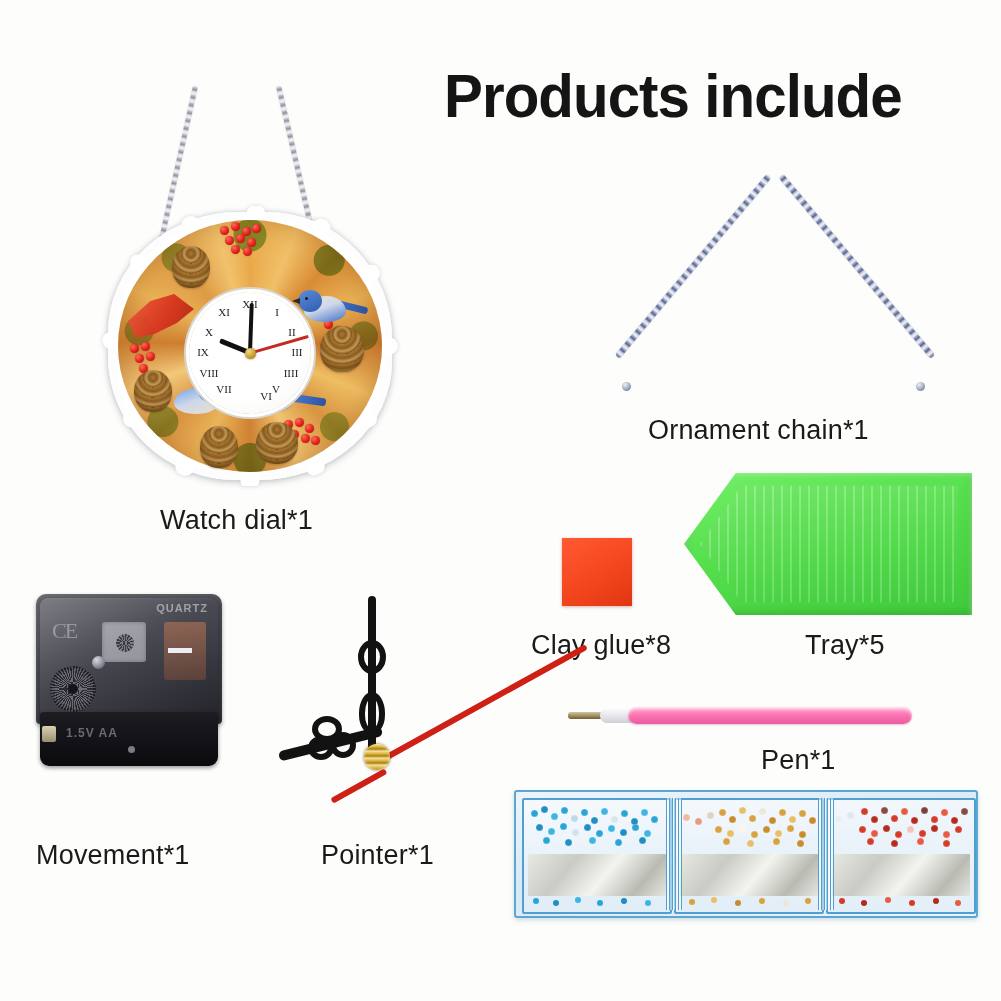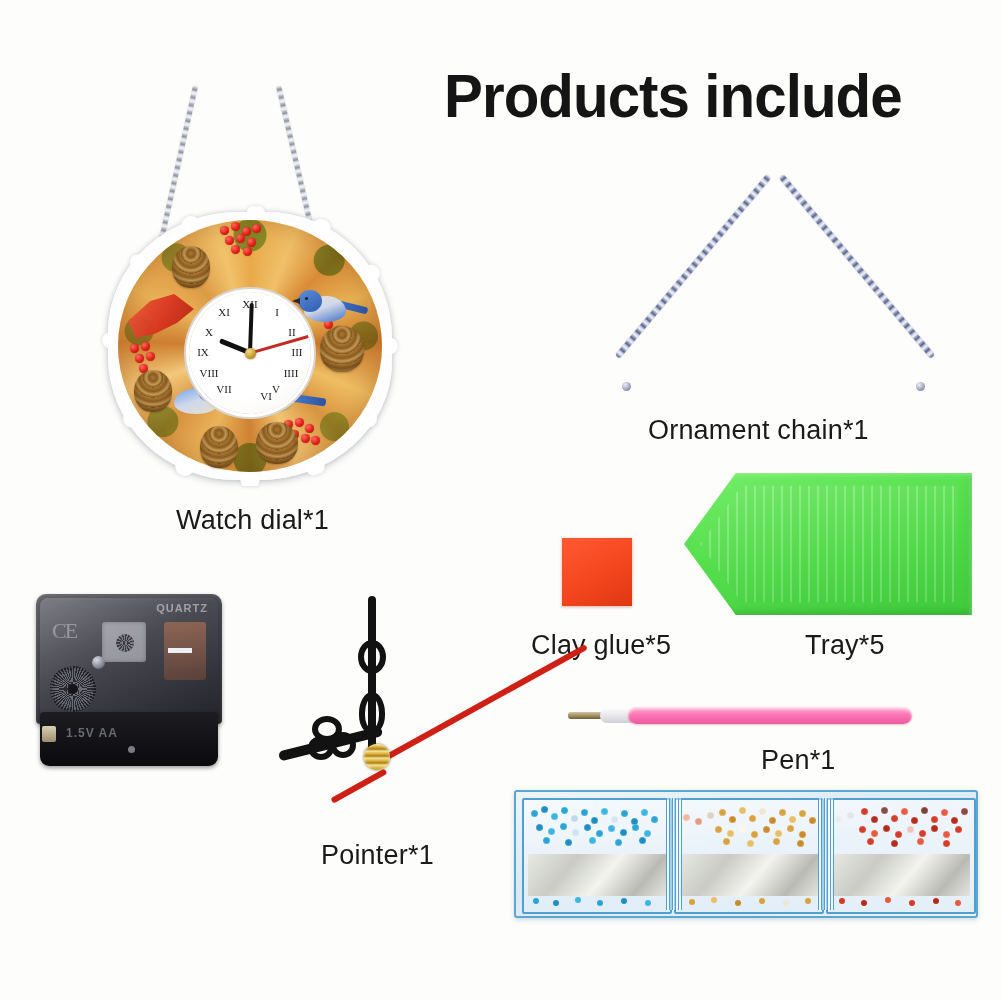--- a/index.html
+++ b/index.html
@@ -447,21 +447,21 @@
   .bag-gems-bottom i {
     position: absolute; width: 6px; height: 6px; border-radius: 50%;
   }
   .bag-zip {
     position: absolute; top: 6px; width: 16px; height: 112px;
     background: repeating-linear-gradient(to right,
       #4f9fd0 0px, #4f9fd0 1px, rgba(255,255,255,.5) 1px, rgba(255,255,255,.5) 3px);
   }
 
   
-  #cap-watch-dial   { left: 176px; top: 505px; }
+  #cap-watch-dial   { left: 160px; top: 505px; }
   #cap-orn-chain    { left: 648px; top: 415px; }
   #cap-clay-glue    { left: 531px; top: 630px; }
   #cap-tray         { left: 805px; top: 630px; }
   #cap-pen          { left: 761px; top: 745px; }
   #cap-movement     { left: 36px;  top: 840px; }
   #cap-pointer      { left: 321px; top: 840px; }
   #cap-handbag      { left: 668px; top: 934px; }
 </style>
 </head>
 <body>
@@ -566,21 +566,21 @@
     <div class="orn-leg" id="orn-left"></div>
     <div class="orn-leg" id="orn-right"></div>
     <div class="orn-tip" style="left:2px;   top:222px;"></div>
     <div class="orn-tip" style="left:296px; top:222px;"></div>
   </div>
   <div class="caption" id="cap-orn-chain">Ornament chain*1</div>
 
   <div id="clay-glue-item">
     <div id="clay-glue-square"></div>
   </div>
-  <div class="caption" id="cap-clay-glue">Clay glue*5</div>
+  <div class="caption" id="cap-clay-glue">Clay glue*8</div>
 
   <div id="tray-item">
     <div id="tray-shape"></div>
     <div id="tray-inner"></div>
     <div id="tray-rim"></div>
   </div>
   <div class="caption" id="cap-tray">Tray*5</div>
 
   <div id="pen-item">
     <div id="pen-tip"></div>
@@ -599,20 +599,21 @@
       <div id="movement-gear"></div>
       <div id="movement-shaft"></div>
       <div id="movement-wheel"></div>
     </div>
     <div id="movement-base">
       <div id="battery-contact"></div>
       <div id="battery-text">1.5V AA</div>
       <div id="movement-base-dot"></div>
     </div>
   </div>
+  <div class="caption" id="cap-movement">Movement*1</div>
 
   <div id="pointer-item">
     <div id="ptr-second-tail"></div>
     <div id="ptr-second"></div>
     <div id="ptr-minute"></div>
     <div id="ptr-hour"></div>
     <div class="ptr-curl" id="ptr-curl-a"></div>
     <div class="ptr-curl" id="ptr-curl-b"></div>
     <div class="ptr-curl" id="ptr-curl-c"></div>
     <div id="ptr-hub"></div>

